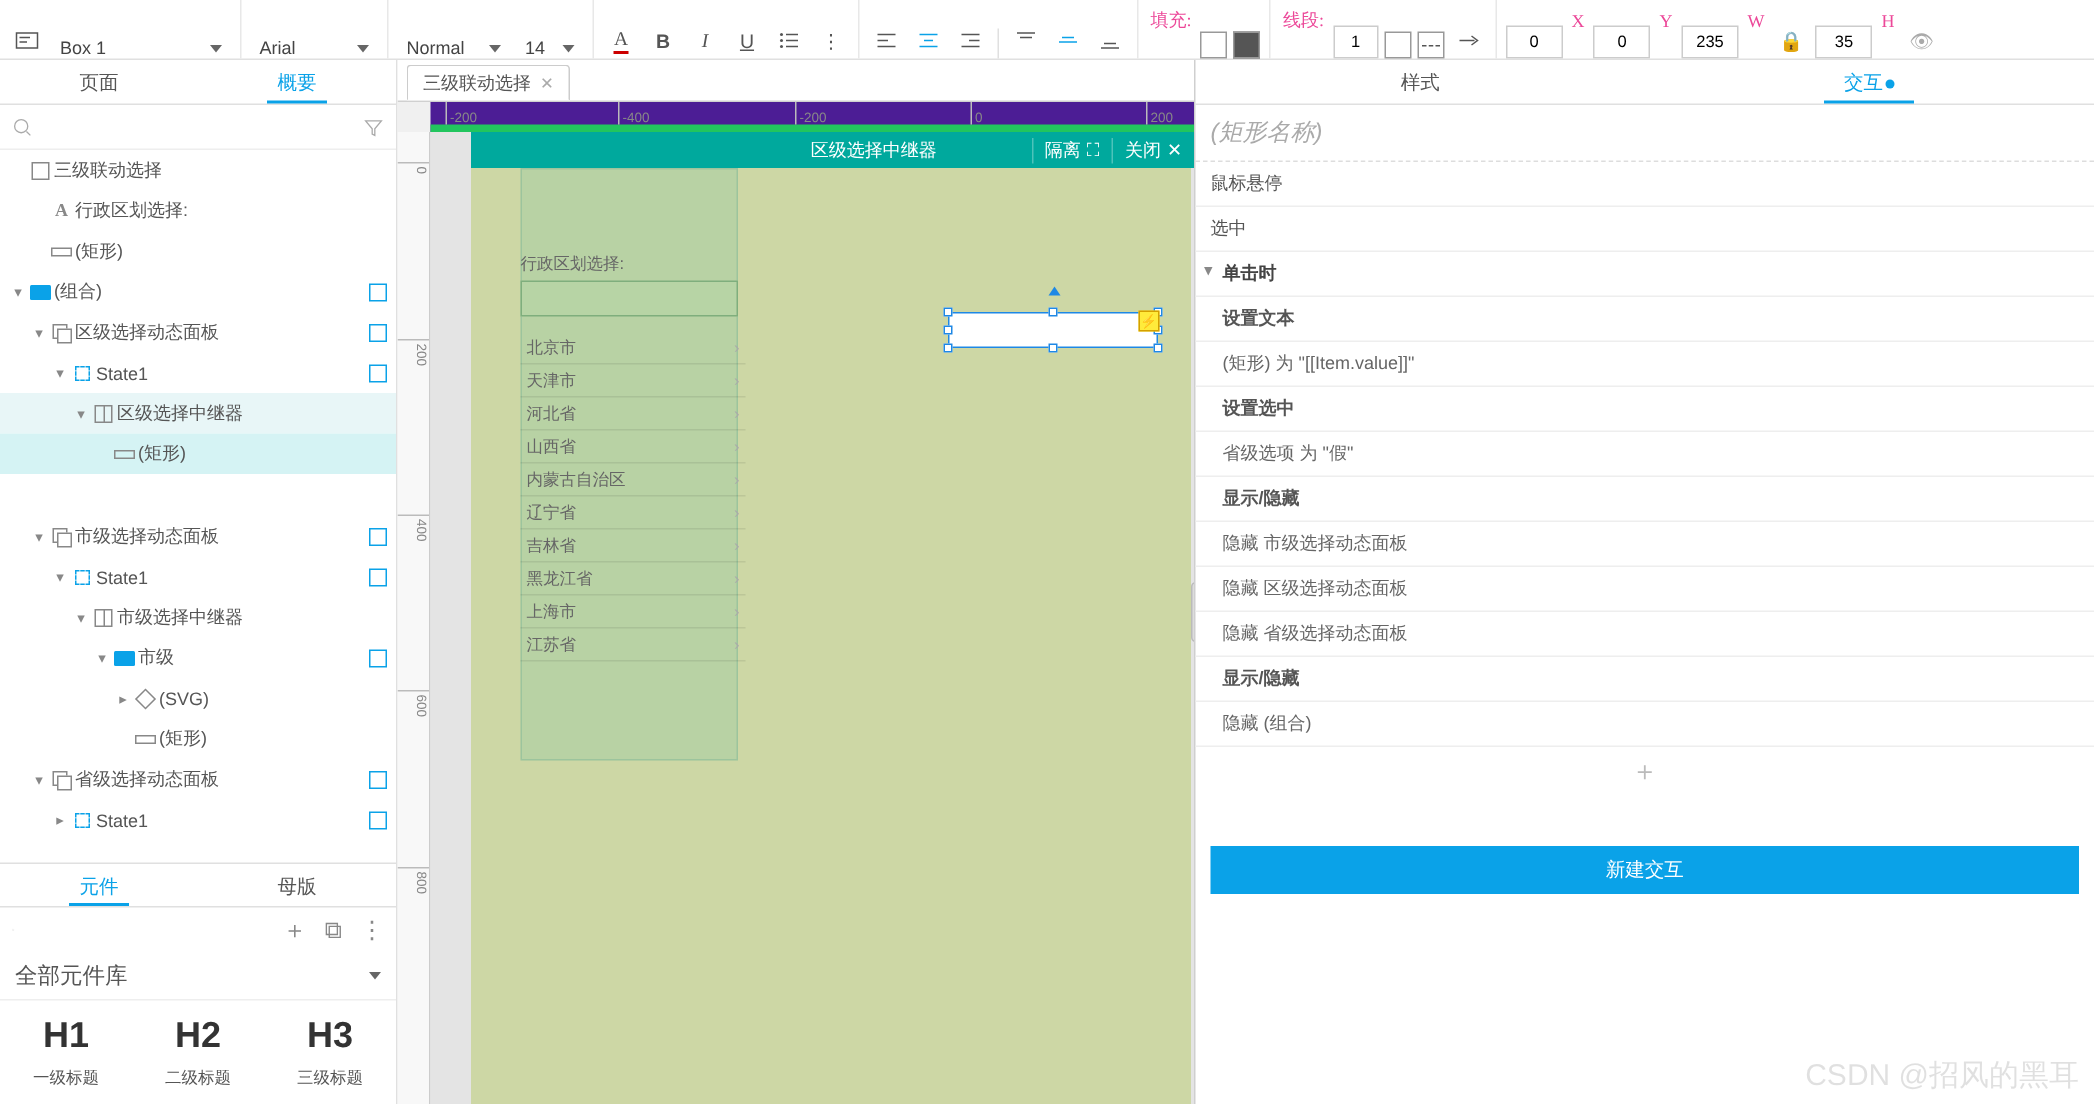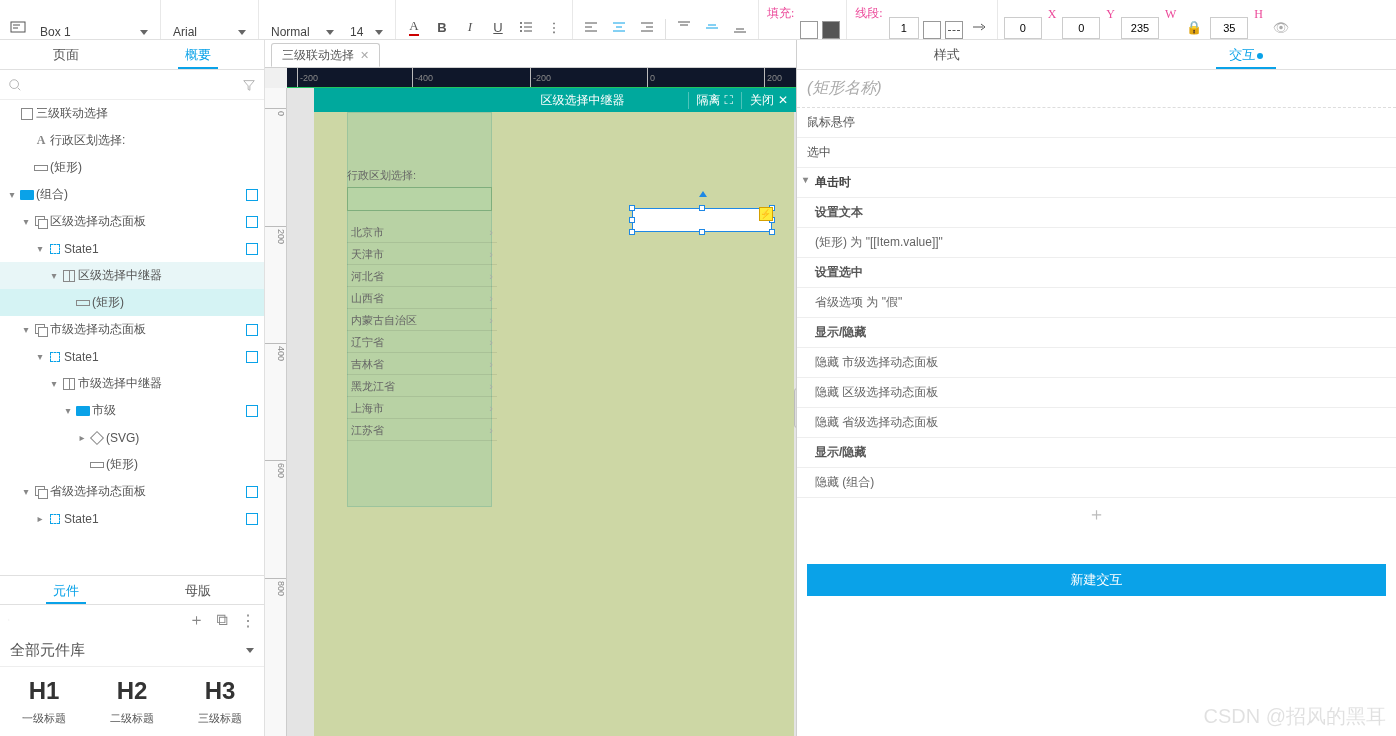--- a/index.html
+++ b/index.html
@@ -68,21 +68,21 @@
 .wtools input { flex:1; border:none; outline:none; font-size:12px; }
 .wlib { padding:6px 10px; border-bottom:1px solid #eee; display:flex; align-items:center; justify-content:space-between; font-size:15px; color:#555; }
 .wgrids { display:flex; padding:10px 0; }
 .wcell { flex:1; text-align:center; font-size:11px; color:#555; cursor:pointer; }
 .wcell .big { font-size:24px; font-weight:bold; color:#333; margin-bottom:6px; }
 
 
 .doc-tabs { height: 28px; background:#fff; border-bottom:1px solid #d0d0d0; display:flex; align-items:flex-end; }
 .doc-tab { height:24px; padding:0 10px; border:1px solid #ccc; border-bottom:1px solid #fff; background:#fff; font-size:12px; color:#555; display:flex; align-items:center; gap:6px; margin-left:6px; border-radius:3px 3px 0 0; }
 .doc-tab .x { color:#aaa; cursor:pointer; font-size:11px; }
-.ruler-h { position:absolute; left:22px; right:0; top:28px; height:20px; background:#0f172a; border-bottom:1px solid #22c55e; font-size:9px; color:#888; }
+.ruler-h { position:absolute; left:22px; right:0; top:28px; height:20px; background:#4c1d95; border-bottom:5px solid #22c55e; font-size:9px; color:#888; }
 .ruler-h .tick { position:absolute; top:0; height:100%; border-left:1px solid #bbb; padding-left:2px; line-height:20px; }
 .ruler-v { position:absolute; left:0; top:48px; bottom:0; width:22px; background:#f8f8f8; border-right:1px solid #ccc; }
 .ruler-v .tick { position:absolute; left:0; right:0; border-top:1px solid #bbb; font-size:9px; color:#888; writing-mode:vertical-rl; padding-top:2px; }
 .canvas { position:absolute; left:22px; top:48px; right:0; bottom:0; background:#e4e4e4; }
 
 
 .state-bar { position:absolute; left:27px; top:0; right:0; height:24px; background:#00a99d; color:#fff; font-size:12px; display:flex; align-items:center; }
 .state-bar .crumb { padding:0 8px; cursor:pointer; }
 .state-bar .crumb.main { flex:0 0 auto; }
 .state-bar .spacer { flex:1; text-align:center; }
@@ -331,21 +331,21 @@
           </span>
           <span class="lbl">区级选择中继器</span>
         </div>
         <div class="node sel" style="padding-left: 62px;">
           <span class="tw "></span>
           <span class="ic">
             <span class="ic-rect"></span>
           </span>
           <span class="lbl">(矩形)</span>
         </div>
-        <div class="node" style="padding-left: 20px;">
+        <div class="node" style="padding-left: 20px; margin-top: 28px;">
           <span class="tw caret-down"></span>
           <span class="ic">
             <span class="ic-stack"></span>
           </span>
           <span class="lbl">市级选择动态面板</span>
           <span class="sq"></span>
         </div>
         <div class="node" style="padding-left: 34px;">
           <span class="tw caret-down"></span>
           <span class="ic">

